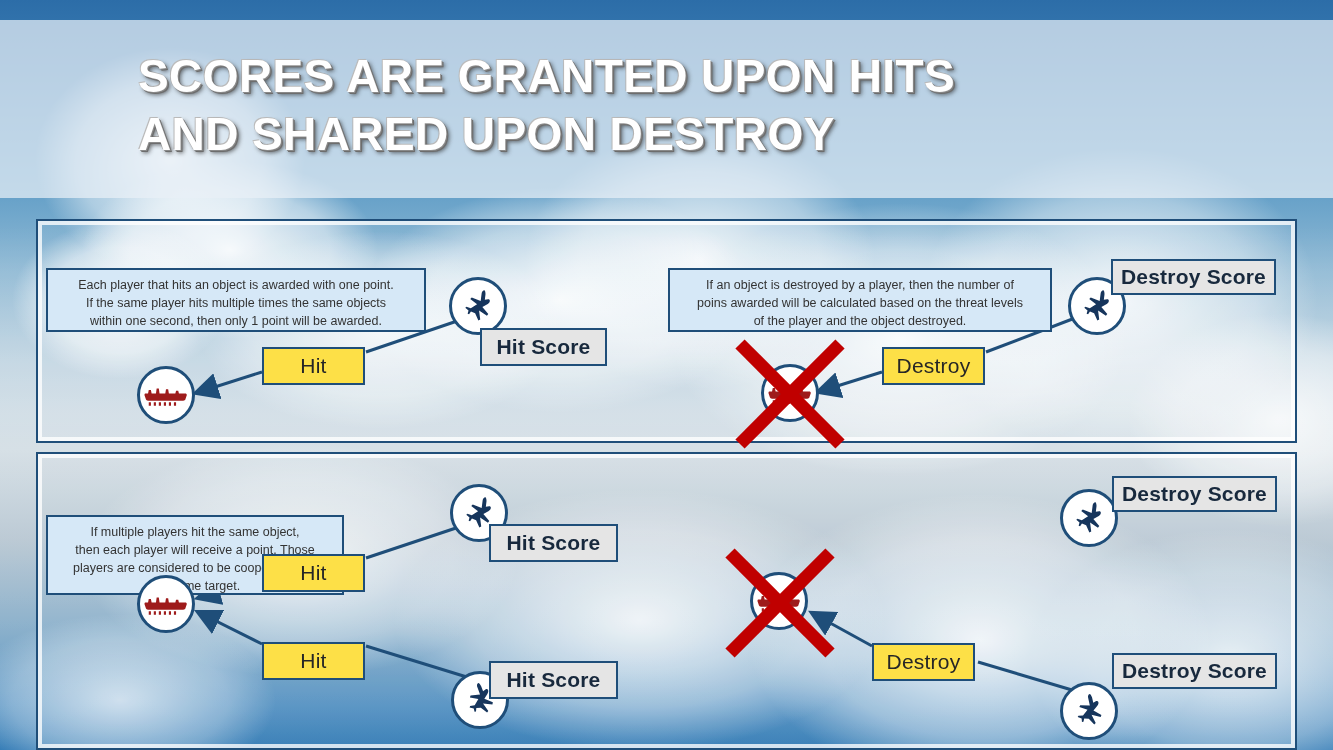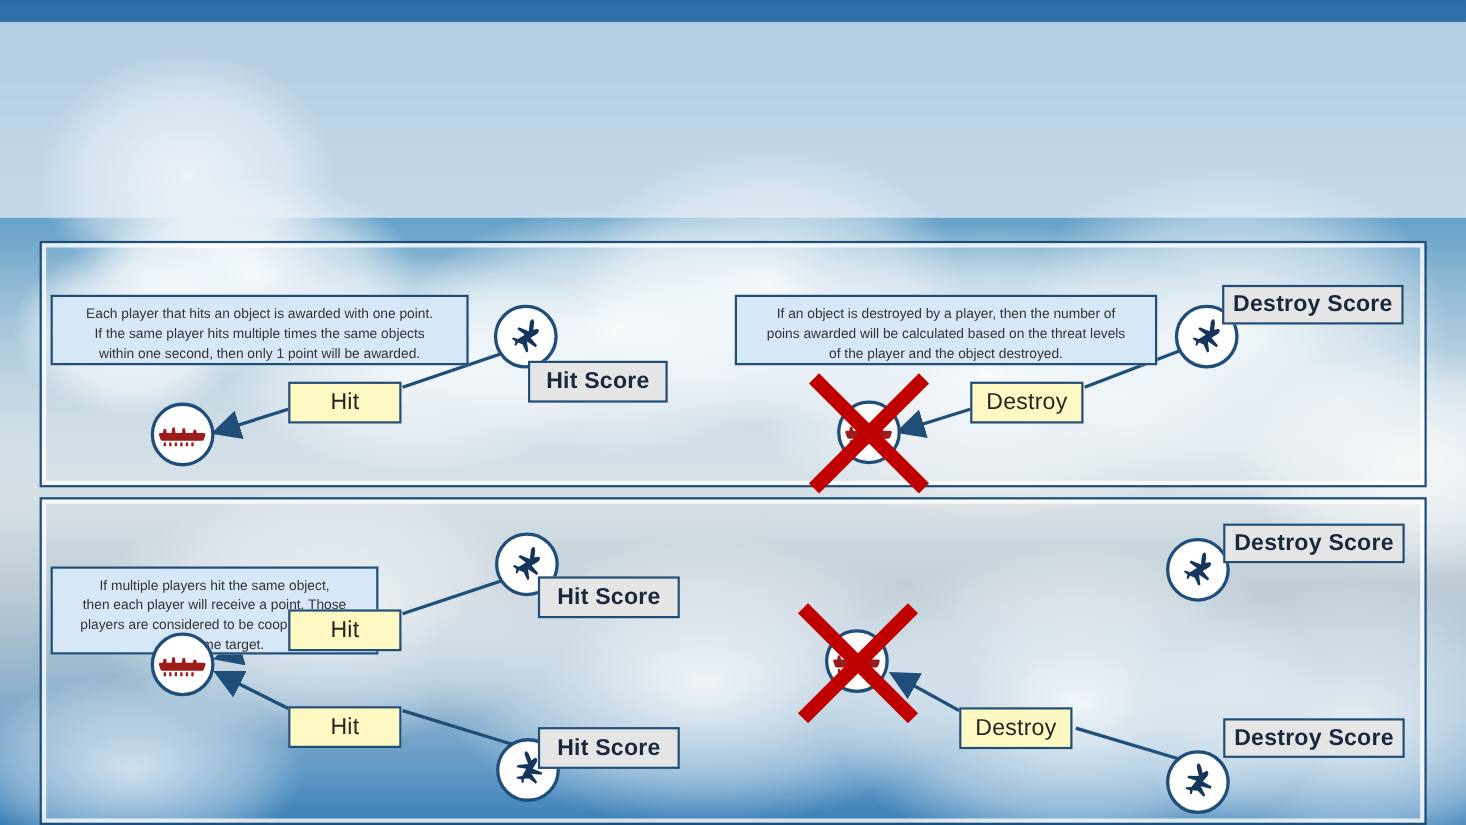--- a/index.html
+++ b/index.html
@@ -108,21 +108,21 @@
     position: absolute;
     border: 2px solid #1f4e79;
     text-align: center;
     font-size: 21px;
     color: #262626;
     display: flex;
     align-items: center;
     justify-content: center;
     letter-spacing: .2px;
   }
-  .lbl.white { background: #fef9c3; }
+  .lbl.white { background: #fde047; }
   .lbl.blue  { background: #e5e5e5; color: #18293d; font-weight: bold; }
 
   
   .token {
     position: absolute;
     width: 58px; height: 58px;
     border-radius: 50%;
     background: #ffffff;
     border: 3px solid #1f4e79;
     display: flex;
@@ -141,20 +141,22 @@
 </head>
 <body>
 
 <div id="slide">
 
   <div class="sky-base"></div>
   <div class="clouds"></div>
   <div class="haze"></div>
 
   <div class="title-band"></div>
+  <div class="title-text">SCORES ARE GRANTED UPON HITS
+AND SHARED UPON DESTROY</div>
 
   <div class="panel" id="panel-top"></div>
   <div class="panel" id="panel-bottom"></div>
 
   <svg class="wires" width="1333" height="750">
     <defs>
       <marker id="ah" markerWidth="9" markerHeight="9" refX="7.5" refY="4.5" orient="auto">
         <path d="M0,0 L9,4.5 L0,9 Z" fill="#1f4e79"></path>
       </marker>
     </defs>

